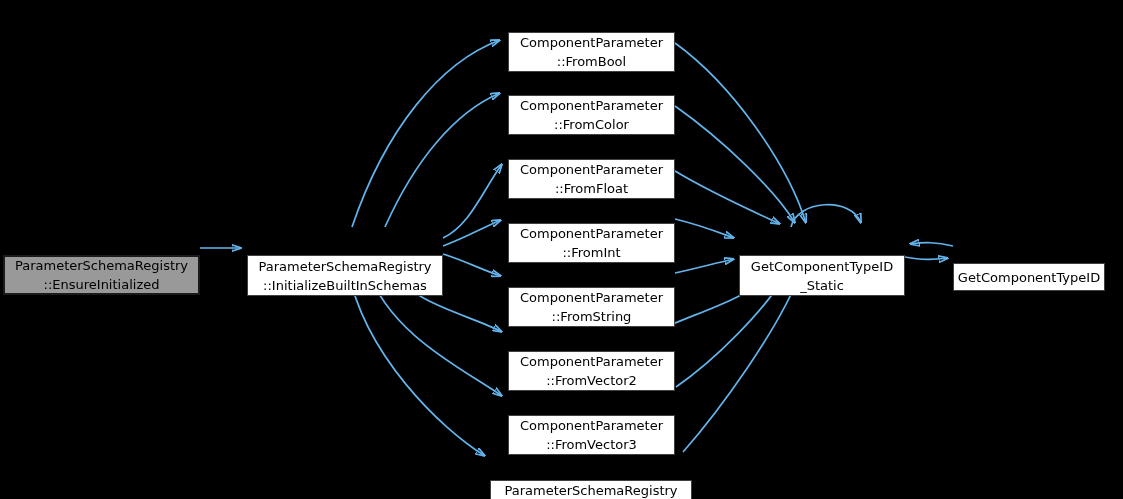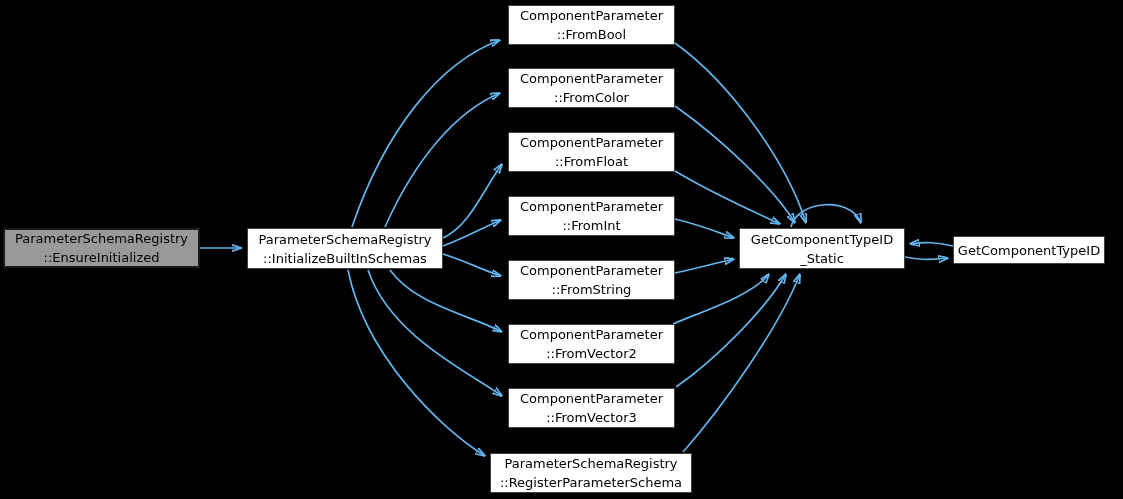--- a/index.html
+++ b/index.html
@@ -12,20 +12,21 @@
   }
   .edges{position:absolute;left:0;top:0;width:1123px;height:499px;}
   .edges path{stroke:var(--edge-color,#63b4ec);stroke-width:1.7;fill:none;}
   .node{
     position:absolute;
     display:flex;align-items:center;justify-content:center;
     background:var(--node-fill,#fff);
     border:1.5px solid var(--node-border,#404040);
     box-sizing:border-box;
     cursor:pointer;
+    margin-top:27px;
   }
   .node--current{
     background:var(--current-fill,#999);
     border:2px solid var(--current-border,#1a1a1a);
   }
   .node .lbl{
     white-space:pre-line;
     text-align:center;
     font-size:13px;
     line-height:19px;

